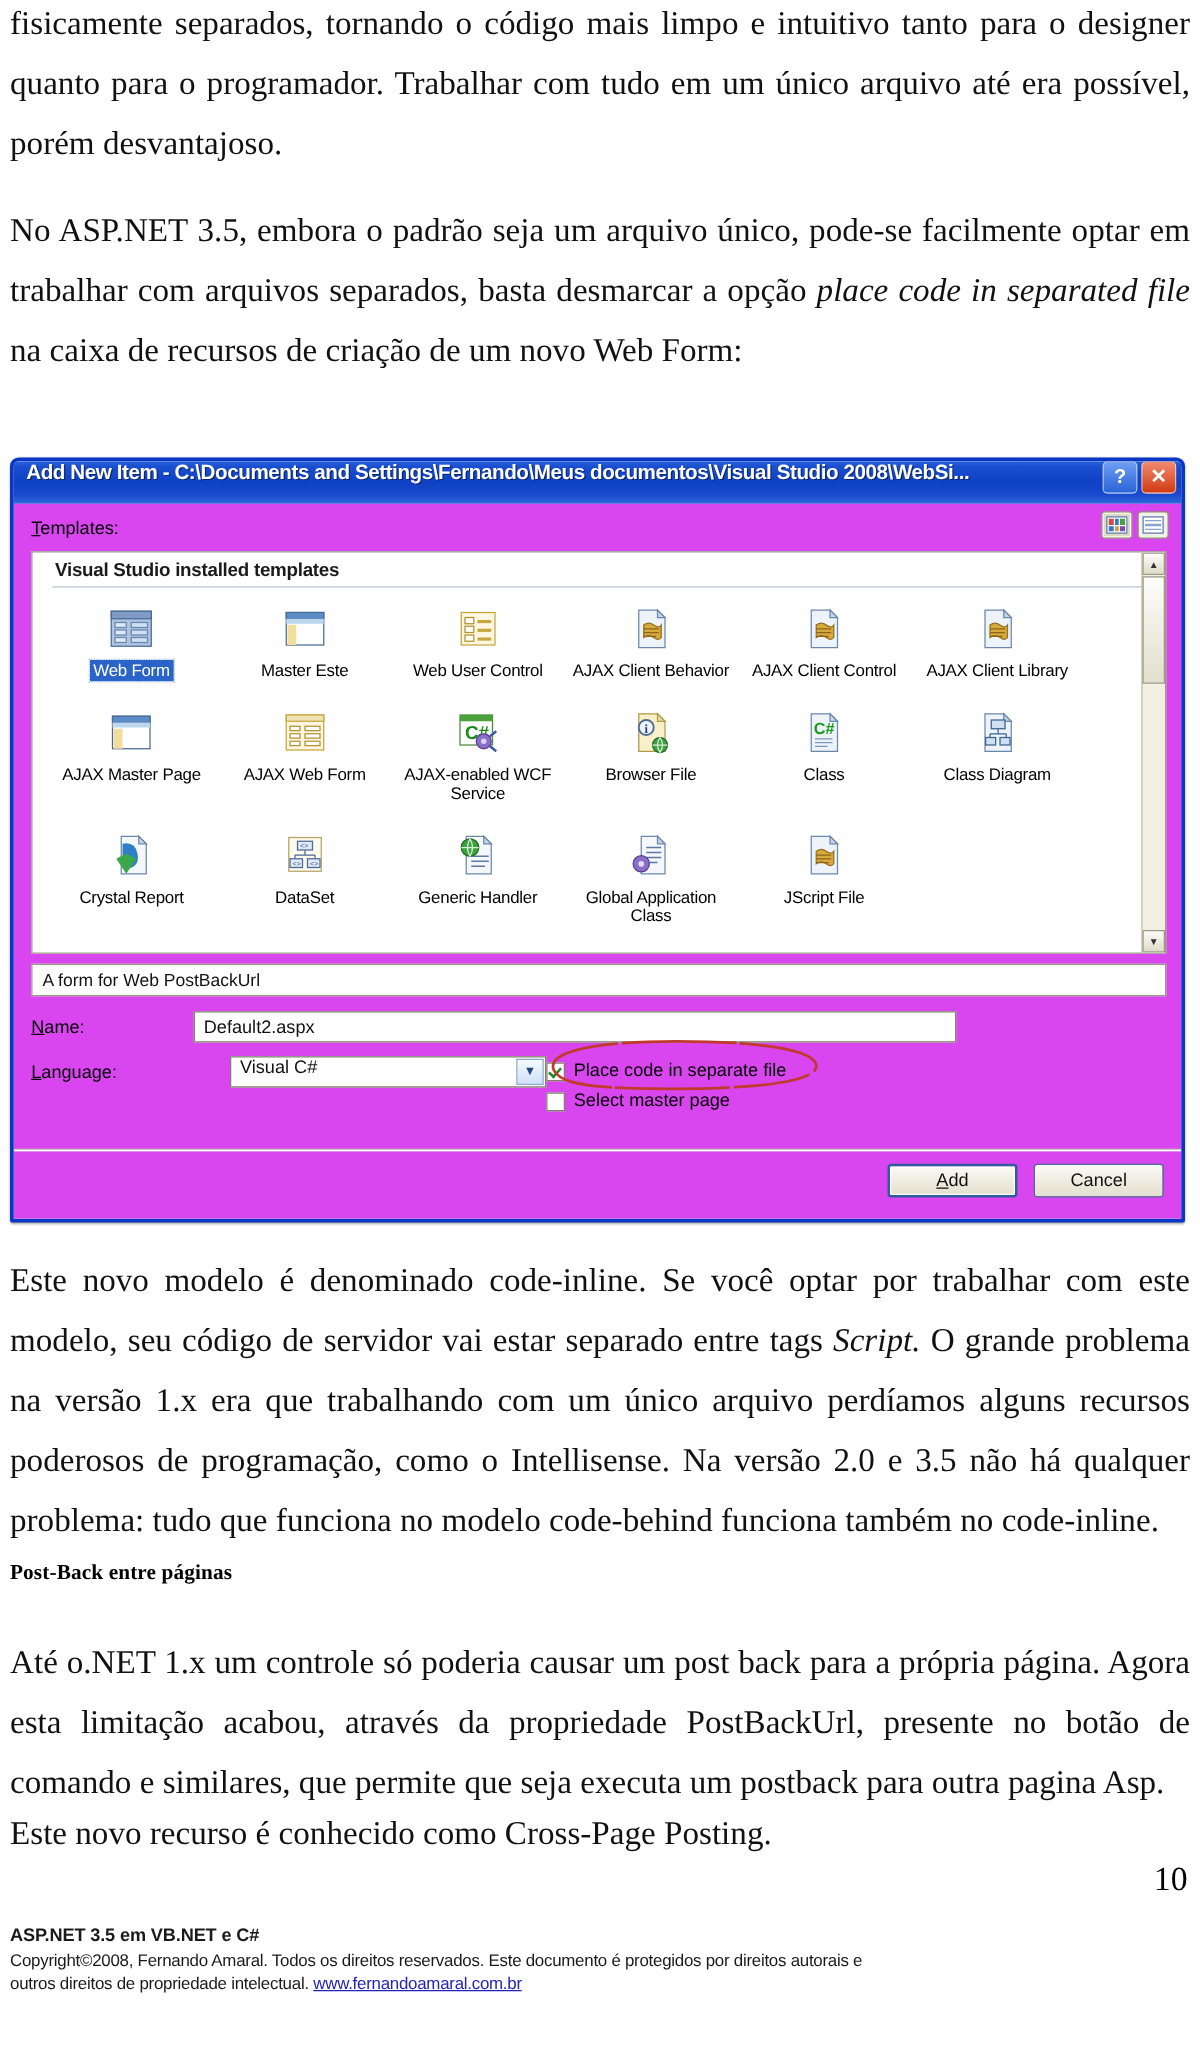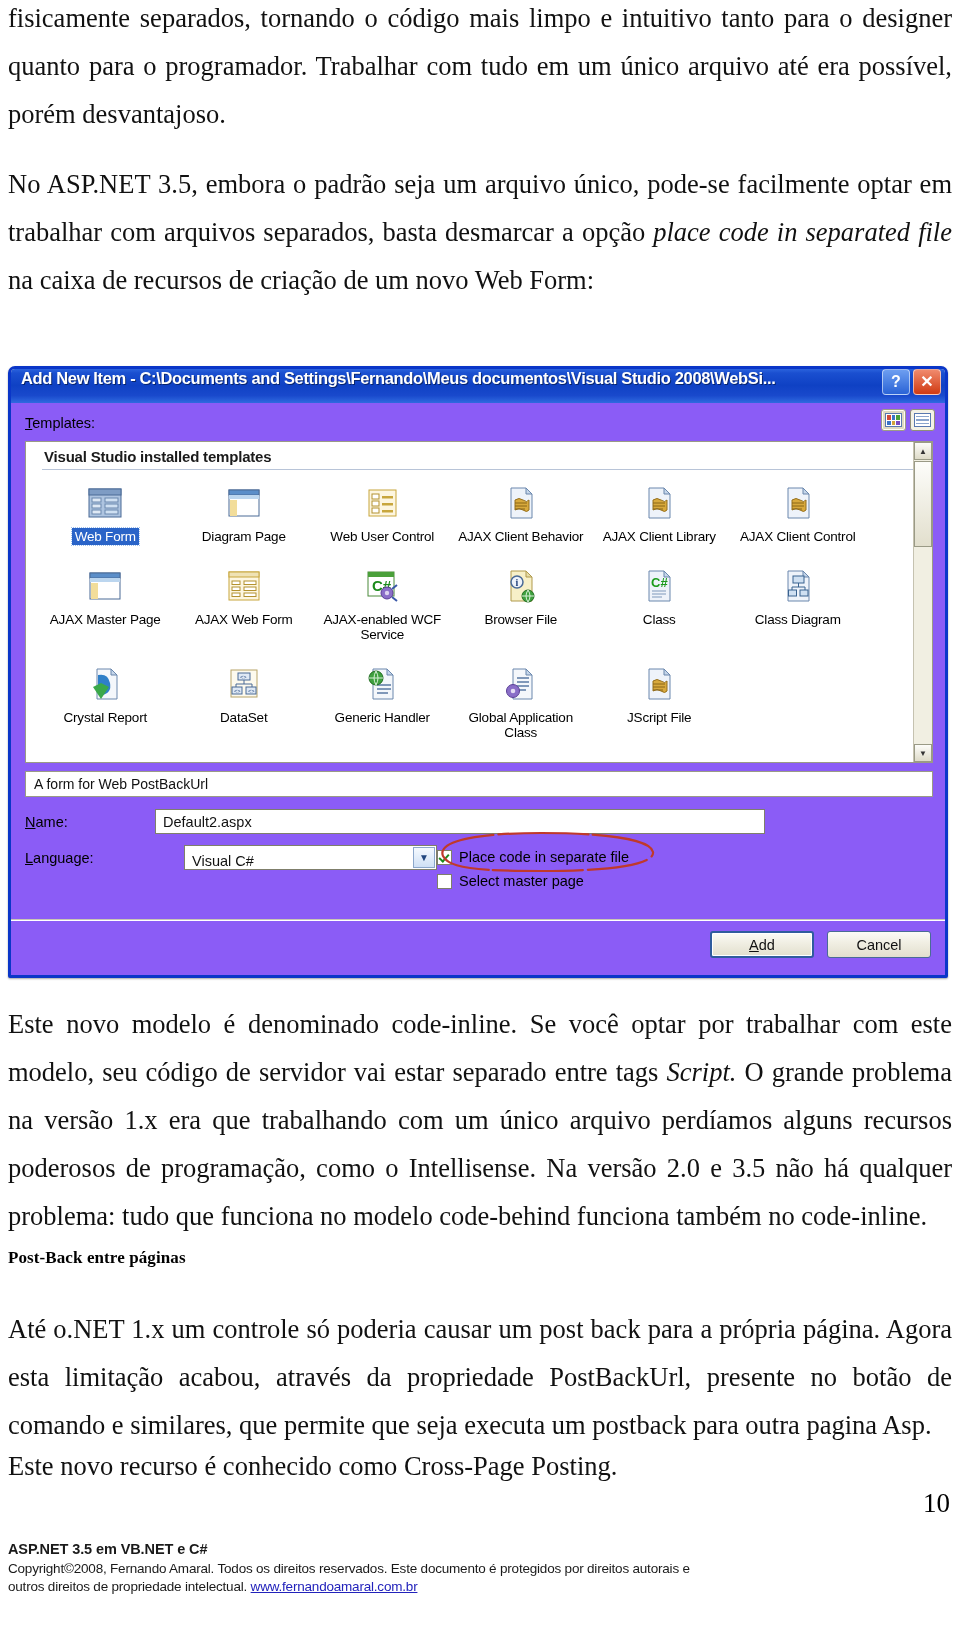--- a/index.html
+++ b/index.html
@@ -129,21 +129,21 @@
     color: #fff; font-size: 16px; font-weight: bold;
     font-family: "Liberation Sans", sans-serif;
     line-height: 1;
   }
   .tbtn.help { background: linear-gradient(180deg,#6d9ef0,#2a63d6); }
   .tbtn.close { background: linear-gradient(180deg,#f08a6d,#d03a12); }
 
   .vs-body {
     position: relative;
     height: calc(100% - 34px);
-    background: #8b5cf6;
+    background: #d946ef;
     padding: 0;
   }
 
   .view-toolbar {
     position: absolute;
     right: 10px; top: 6px;
     display: flex; gap: 4px;
   }
   .view-btn {
     width: 25px; height: 22px;
@@ -294,21 +294,21 @@
     padding-left: 7px;
     color: #111;
     font-family: "Liberation Sans", sans-serif;
   }
   .combo {
     width: 253px;
     height: 25px;
     background: #ffffff;
     border: 1px solid #7f7f6b;
     box-sizing: border-box;
-    display: flex; align-items: flex-end;
+    display: flex; align-items: flex-start;
     position: relative;
     font-size: 14.5px;
     padding-left: 7px;
     color: #111;
   }
   .combo-arrow {
     position: absolute;
     right: 1px; top: 1px; bottom: 1px;
     width: 22px;
     background: linear-gradient(180deg,#f5faff,#cfe0f5);
@@ -458,21 +458,21 @@
 
           <div class="tmpl">
             <span class="ic">
               <svg width="42" height="42" viewBox="0 0 42 42">
                 <rect x="6" y="8" width="30" height="26" fill="#ffffff" stroke="#4a6a96"></rect>
                 <rect x="6" y="8" width="30" height="5" fill="#5b8ec9" stroke="#4a6a96"></rect>
                 <rect x="6" y="13" width="30" height="4" fill="#bcd6ef"></rect>
                 <rect x="7" y="18" width="7" height="16" fill="#f2dd9a"></rect>
               </svg>
             </span>
-            <span class="lbl">Diagram Page</span>
+            <span class="lbl">Master Este</span>
           </div>
 
           <div class="tmpl">
             <span class="ic">
               <svg width="42" height="42" viewBox="0 0 42 42">
                 <rect x="8" y="8" width="27" height="26" fill="#fdf6e0" stroke="#c8a63c"></rect>
                 <rect x="11" y="12" width="7" height="5" fill="#fff" stroke="#b49230"></rect>
                 <rect x="11" y="19" width="7" height="5" fill="#fff" stroke="#b49230"></rect>
                 <rect x="11" y="26" width="7" height="5" fill="#fff" stroke="#b49230"></rect>
                 <rect x="21" y="14" width="11" height="2.5" fill="#c8a63c"></rect>
@@ -497,33 +497,33 @@
 
           <div class="tmpl">
             <span class="ic">
               <svg width="42" height="42" viewBox="0 0 42 42">
                 <path d="M11 6 h15 l6 6 v24 h-21 z" fill="#eef3fa" stroke="#6a87ad"></path>
                 <path d="M26 6 l6 6 h-6 z" fill="#c5d6ea" stroke="#6a87ad"></path>
                 <path d="M15 18 q4 -3 8 0 q4 3 6 0 v10 q-2 3 -6 0 q-4 -3 -8 0 z" fill="#d8a93c" stroke="#96701e"></path>
                 <path d="M15 21 h12 M15 24 h12 M15 27 h10" stroke="#8a6616" stroke-width="1"></path>
               </svg>
             </span>
-            <span class="lbl">AJAX Client Library</span>
+            <span class="lbl">AJAX Client Control</span>
           </div>
 
           <div class="tmpl">
             <span class="ic">
               <svg width="42" height="42" viewBox="0 0 42 42">
                 <path d="M11 6 h15 l6 6 v24 h-21 z" fill="#eef3fa" stroke="#6a87ad"></path>
                 <path d="M26 6 l6 6 h-6 z" fill="#c5d6ea" stroke="#6a87ad"></path>
                 <path d="M15 18 q4 -3 8 0 q4 3 6 0 v10 q-2 3 -6 0 q-4 -3 -8 0 z" fill="#d8a93c" stroke="#96701e"></path>
                 <path d="M15 21 h12 M15 24 h12 M15 27 h10" stroke="#8a6616" stroke-width="1"></path>
               </svg>
             </span>
-            <span class="lbl">AJAX Client Control</span>
+            <span class="lbl">AJAX Client Library</span>
           </div>
 
           <div class="tmpl">
             <span class="ic">
               <svg width="42" height="42" viewBox="0 0 42 42">
                 <rect x="6" y="8" width="30" height="26" fill="#ffffff" stroke="#4a6a96"></rect>
                 <rect x="6" y="8" width="30" height="5" fill="#5b8ec9" stroke="#4a6a96"></rect>
                 <rect x="6" y="13" width="30" height="4" fill="#bcd6ef"></rect>
                 <rect x="7" y="18" width="7" height="16" fill="#f2dd9a"></rect>
               </svg>

